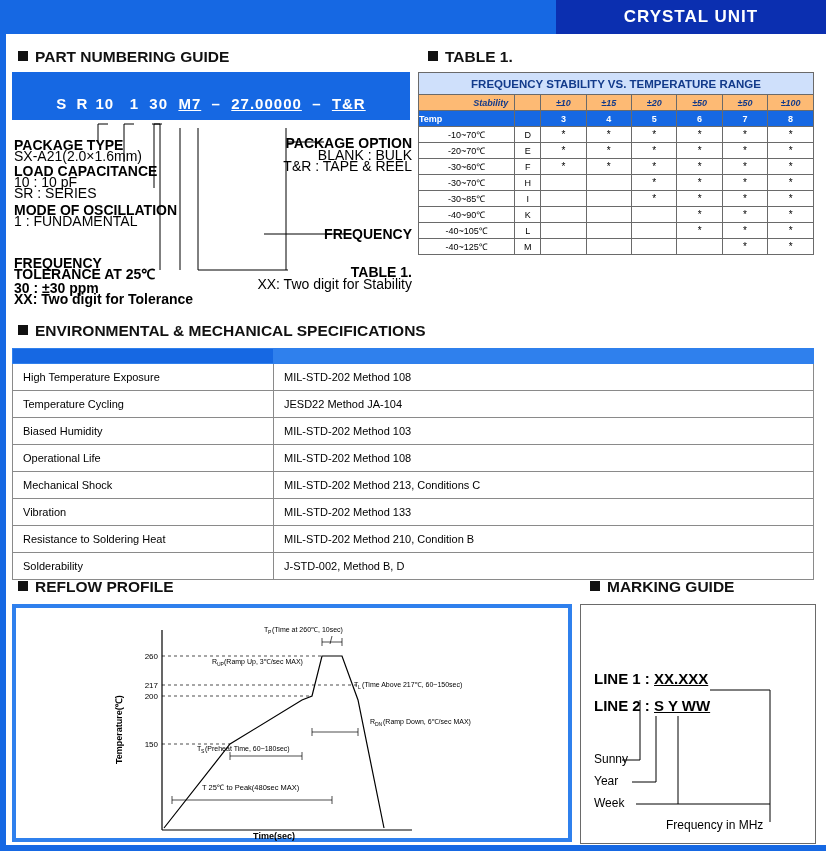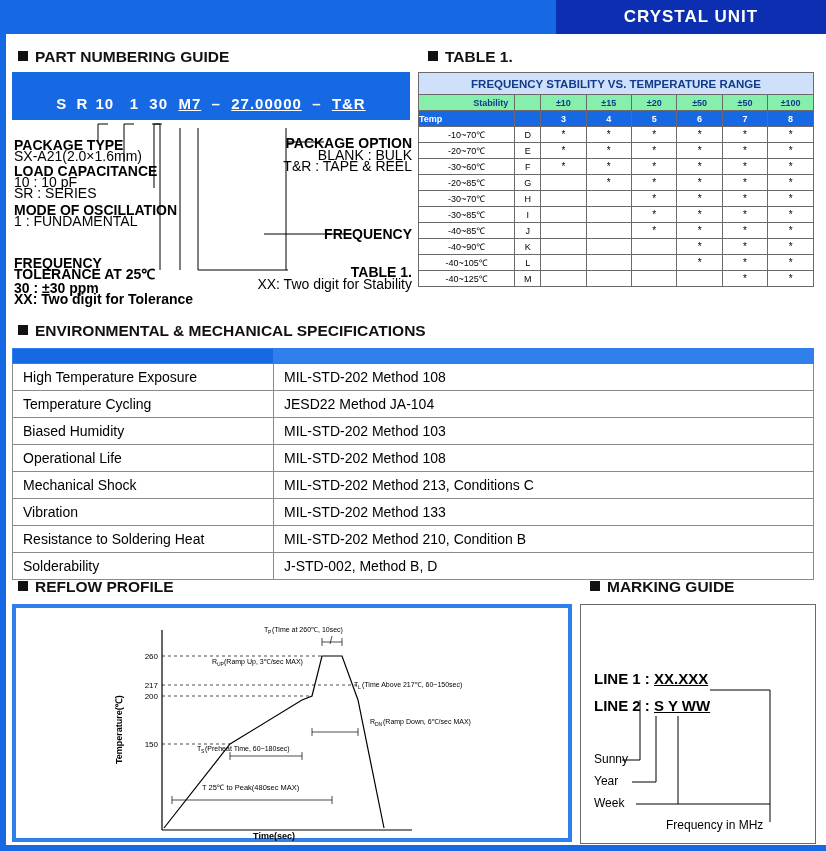--- a/index.html
+++ b/index.html
@@ -41,27 +41,27 @@
   .lbl.b{font-weight:bold;}
   .lbl.r{text-align:right;}
 
   
   table{border-collapse:collapse;}
   .t1{position:absolute;left:418px;top:72px;width:396px;font-size:9px;}
   .t1 td,.t1 th{border:1px solid #6a6a6a;text-align:center;height:15px;padding:0;}
   .t1 .title{
     background:#cfe0fb;font-weight:bold;font-size:11.5px;height:21px;color:#123a8a;
   }
-  .t1 .hstab{background:#86efac;font-weight:bold;color:#123a8a;}
+  .t1 .hstab{background:#fdba74;font-weight:bold;color:#123a8a;font-style:italic;}
   .t1 .htemp{background:#1668e3;color:#ffffff;font-weight:bold;}
   .t1 .numrow td{background:#1668e3;color:#ffffff;font-weight:bold;}
   .t1 .star{font-size:10px;}
   .diag{position:relative;}
 
-  .env{position:absolute;left:12px;top:348px;width:802px;font-size:14px;}
+  .env{position:absolute;left:12px;top:348px;width:802px;font-size:11px;}
   .env td{border:1px solid #8a8a8a;height:26px;padding:0 10px;}
   .env .hdrrow td{background:#2f80ed;height:14px;padding:0;border:1px solid #2f80ed;}
   .env .hdrrow td.h1{background:#1668e3;}
   .env .c1{width:240px;}
 
   
   .rf-box{position:absolute;left:12px;top:604px;width:560px;height:238px;background:#2f80ed;}
   .rf-inner{position:absolute;left:16px;top:608px;width:552px;height:230px;background:#ffffff;}
   .rf-svg{position:absolute;left:12px;top:604px;}
 
@@ -207,52 +207,32 @@
           <td>-30~60℃</td>
           <td>F</td>
           <td class="star">*</td>
           <td class="star">*</td>
           <td class="star">*</td>
           <td class="star">*</td>
           <td class="star">*</td>
           <td class="star">*</td>
         </tr>
         <tr>
-          <td>-20~85℃</td>
-          <td>G</td>
-          <td class="star"></td>
-          <td class="star">*</td>
-          <td class="star">*</td>
-          <td class="star">*</td>
-          <td class="star">*</td>
-          <td class="star">*</td>
-        </tr>
-        <tr>
           <td>-30~70℃</td>
           <td>H</td>
           <td class="star"></td>
           <td class="star"></td>
           <td class="star">*</td>
           <td class="star">*</td>
           <td class="star">*</td>
           <td class="star">*</td>
         </tr>
         <tr>
           <td>-30~85℃</td>
           <td>I</td>
-          <td class="star"></td>
-          <td class="star"></td>
-          <td class="star">*</td>
-          <td class="star">*</td>
-          <td class="star">*</td>
-          <td class="star">*</td>
-        </tr>
-        <tr>
-          <td>-40~85℃</td>
-          <td>J</td>
           <td class="star"></td>
           <td class="star"></td>
           <td class="star">*</td>
           <td class="star">*</td>
           <td class="star">*</td>
           <td class="star">*</td>
         </tr>
         <tr>
           <td>-40~90℃</td>
           <td>K</td>

